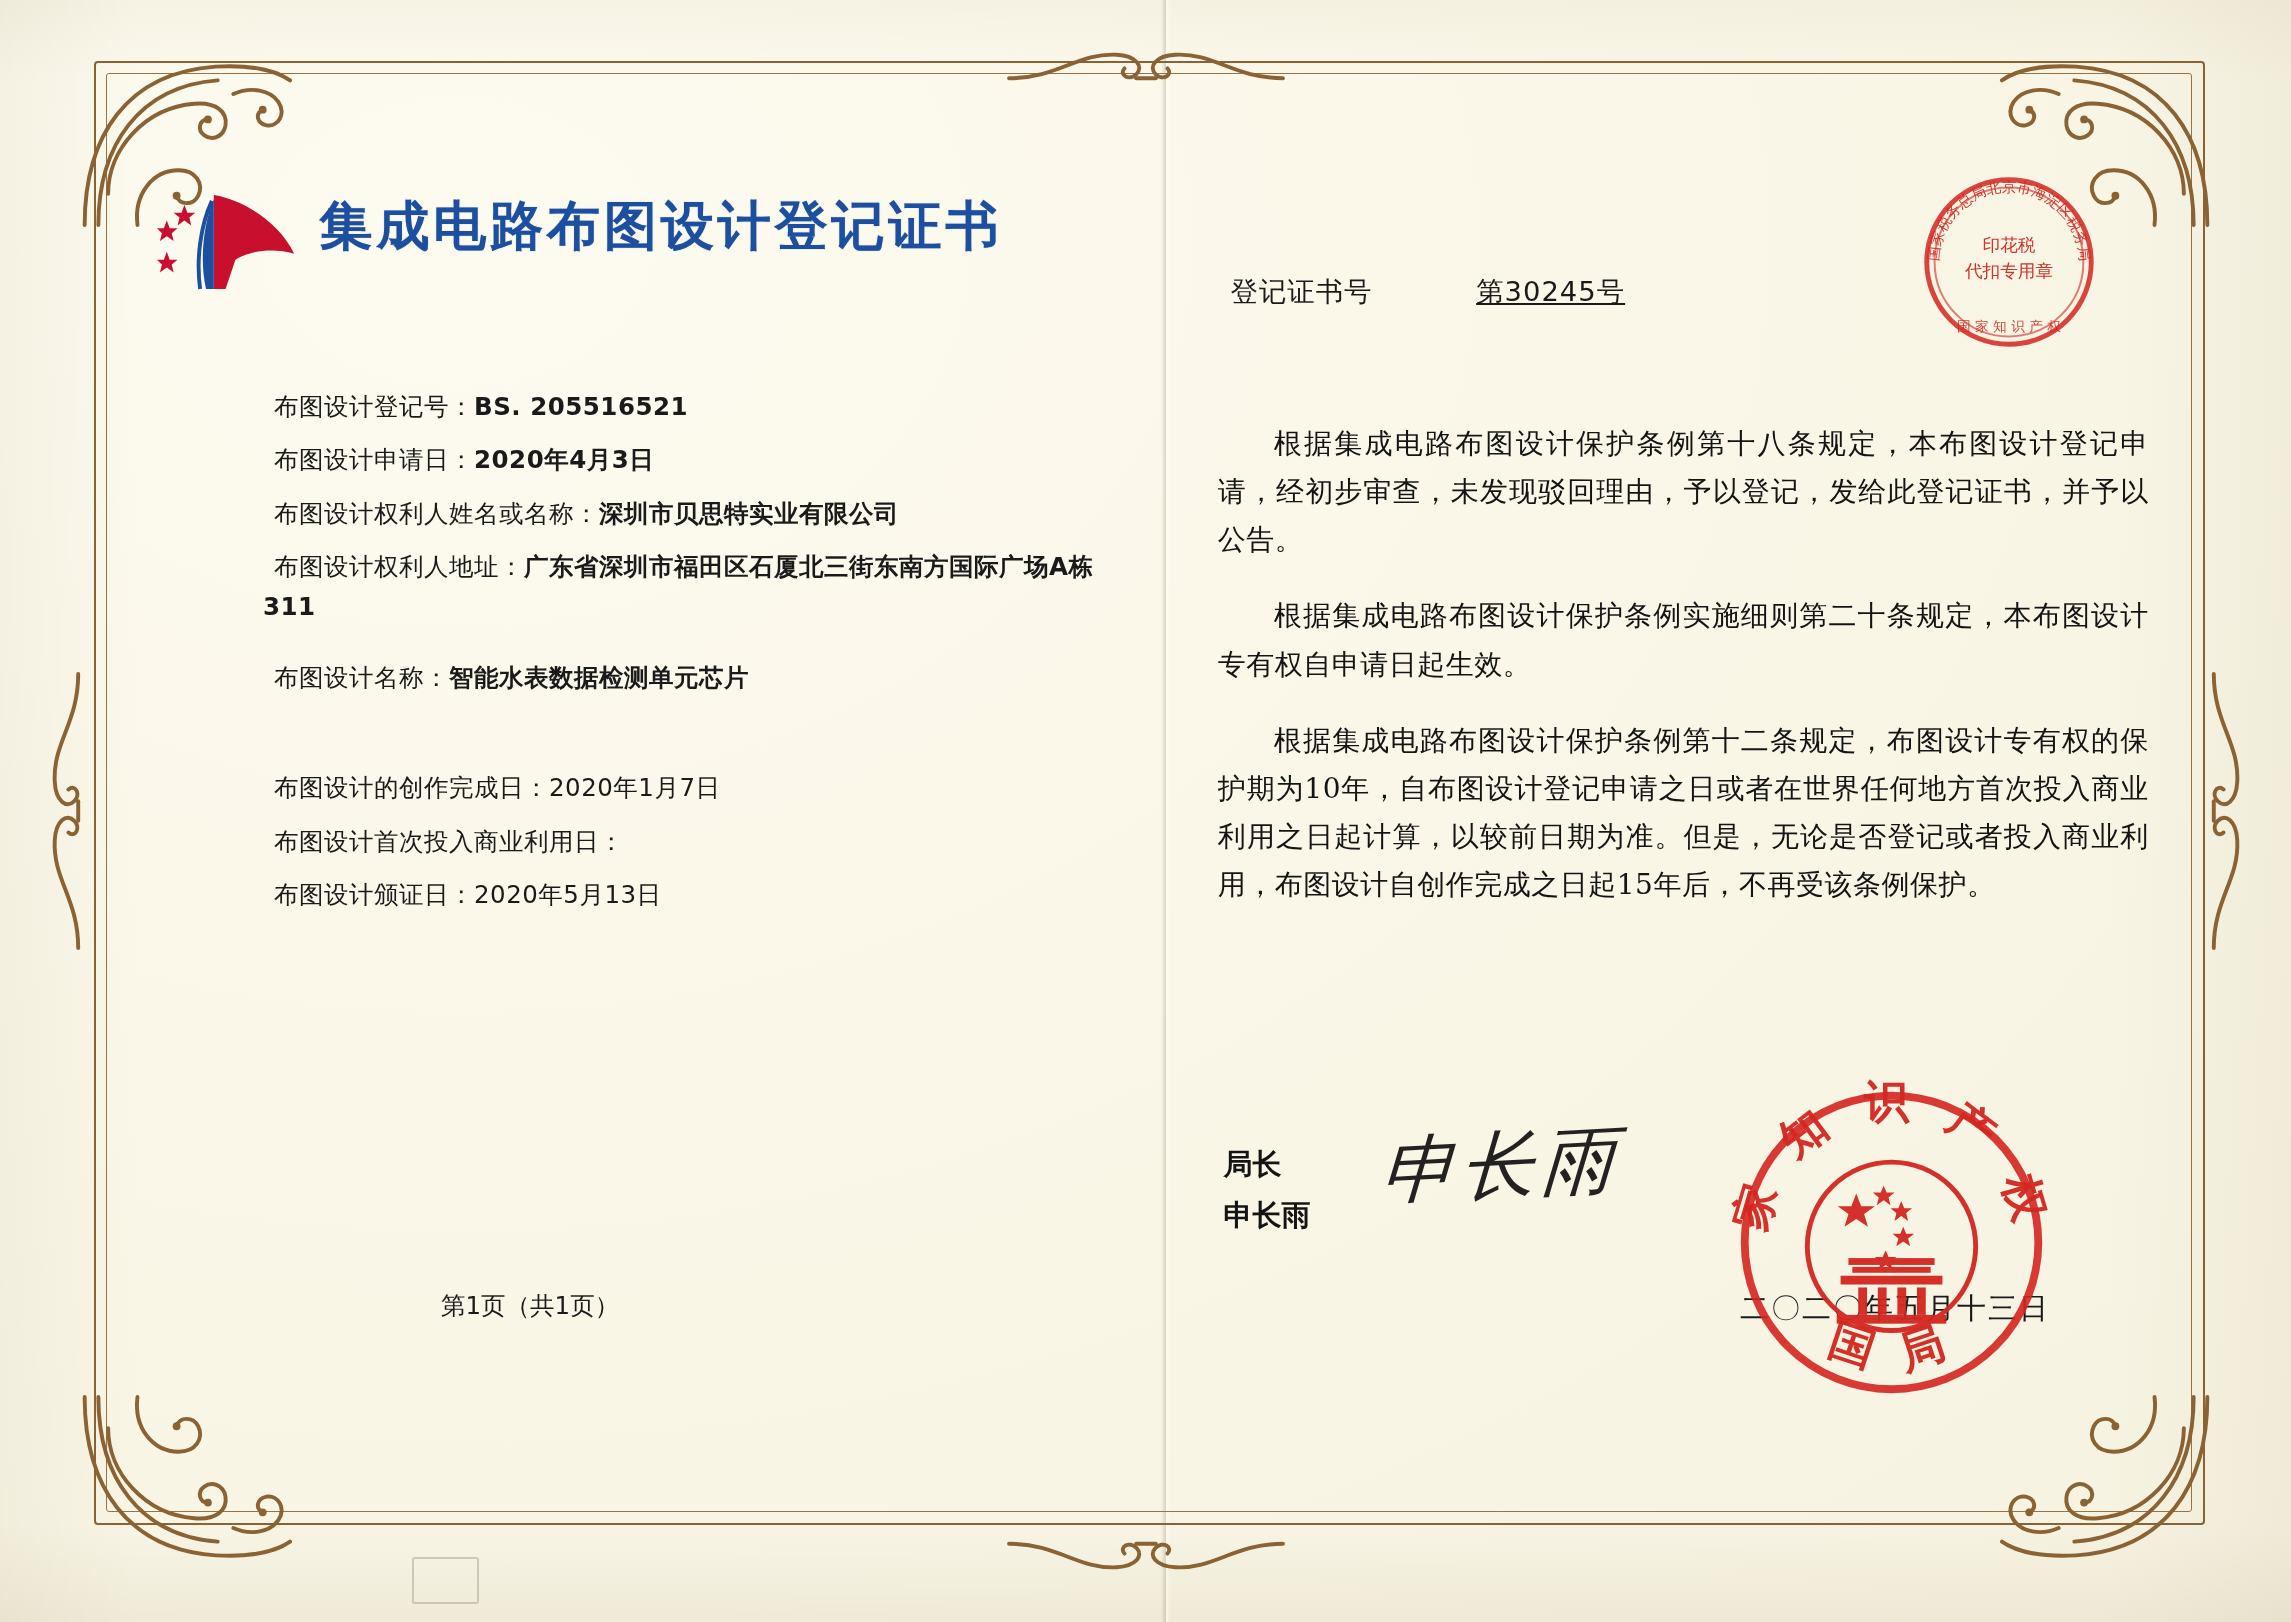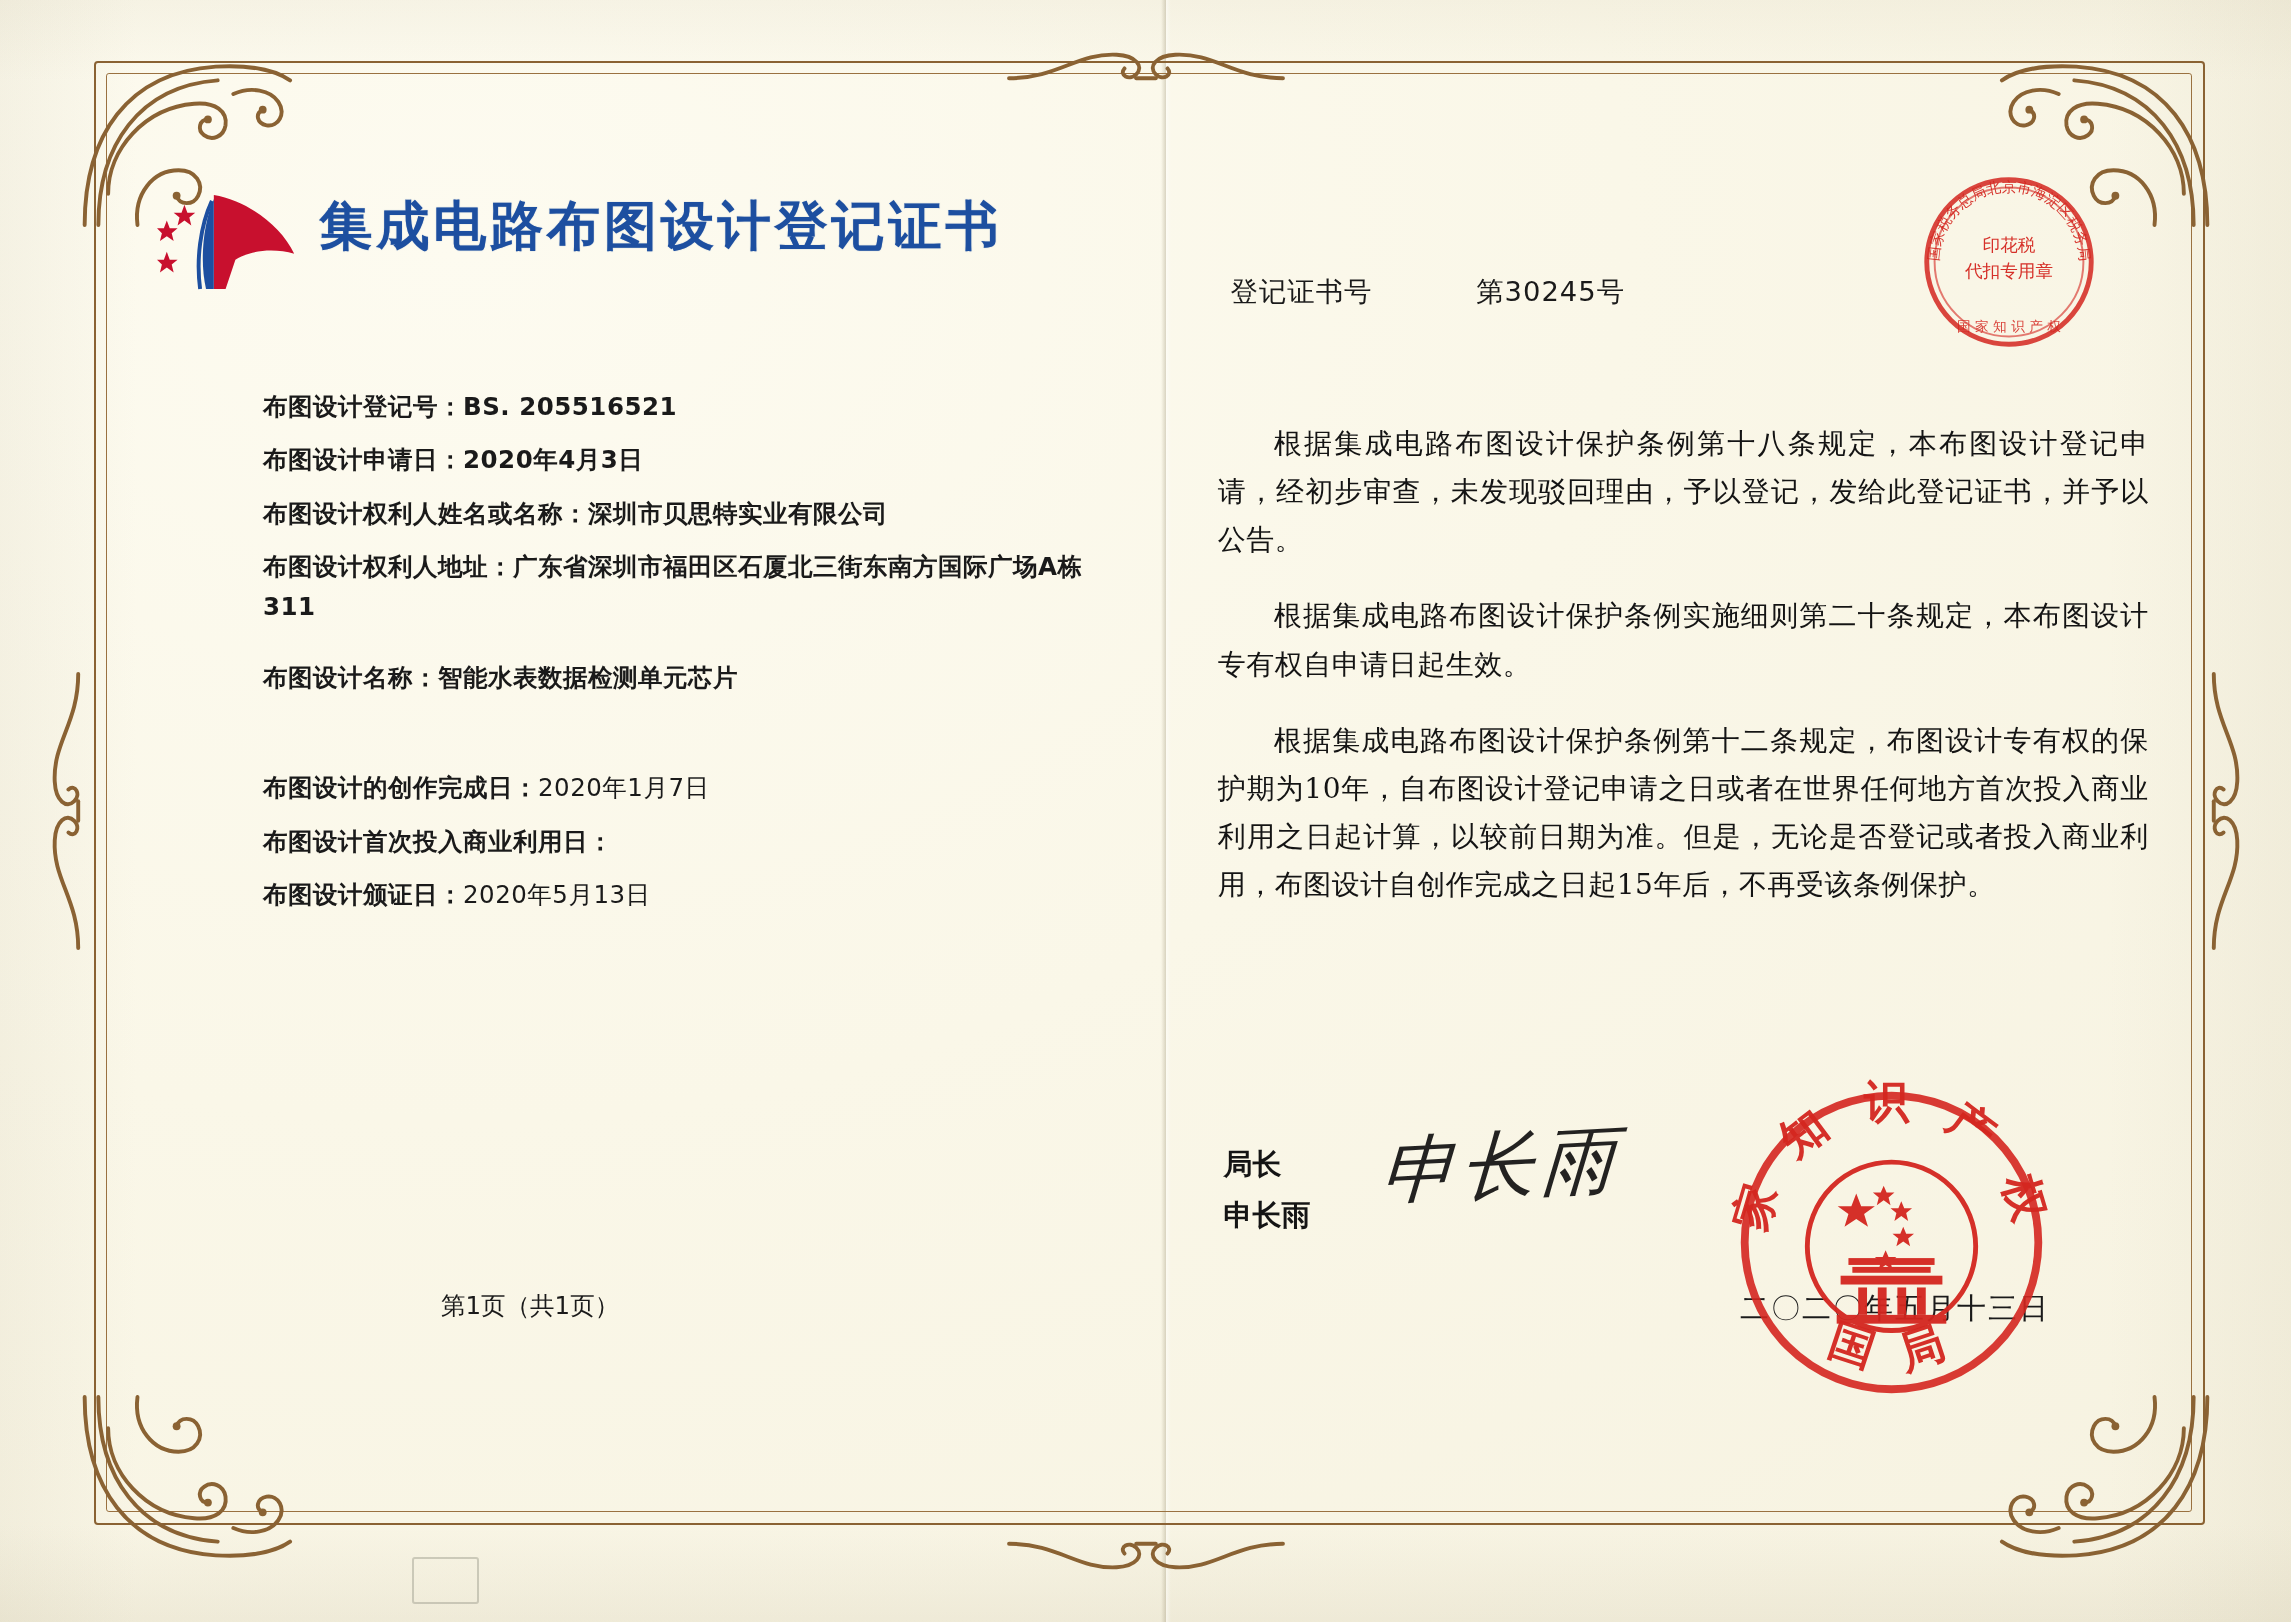--- a/index.html
+++ b/index.html
@@ -117,21 +117,21 @@
     width: 863px;
   }
   .field-line {
     font-family: "DejaVu Sans", "Liberation Sans", sans-serif;
     font-size: 24.5px;
     color: #1a1a1a;
     line-height: 1.62;
     margin-bottom: 13.7px;
     letter-spacing: 0.5px;
   }
-  .field-line .label { font-weight: 700; }
+  .field-line .label { font-weight: 400; margin-left: 11px; }
   .field-line .value { font-weight: 600; }
   .field-line.thin .value { font-weight: 500; }
   .gap-sm { height: 17.6px; }
   .gap-md { height: 57px; }
 
   .page-note {
     position: absolute;
     left: 294px;
     top: 1142px;
     font-family: "DejaVu Sans", "Liberation Sans", sans-serif;
@@ -151,21 +151,21 @@
   .cert-no-row {
     position: absolute;
     left: 24.5px;
     top: 127px;
     font-family: "DejaVu Sans", "Liberation Sans", sans-serif;
     font-size: 27.4px;
     color: #1a1a1a;
     letter-spacing: 1px;
   }
   .cert-no-row .cn-label { margin-right: 94px; }
-  .cert-no-row .cn-value { font-weight: 500; }
+  .cert-no-row .cn-value { font-weight: 500; text-decoration: underline; }
 
   .body-block {
     position: absolute;
     left: 11.8px;
     top: 245px;
     width: 931px;
   }
   .para {
     font-family: "DejaVu Serif", "Liberation Serif", serif;
     font-size: 28px;

